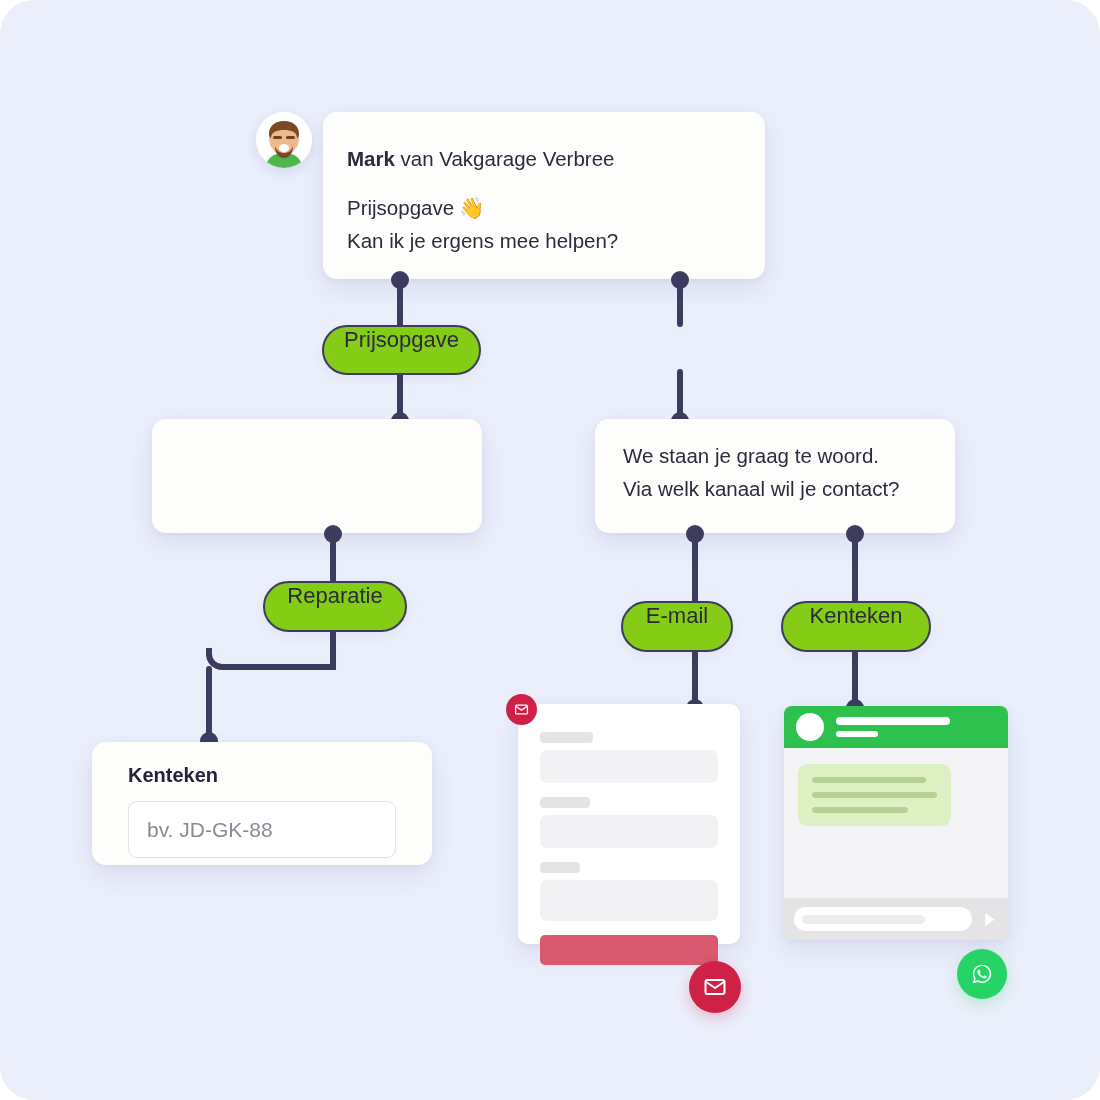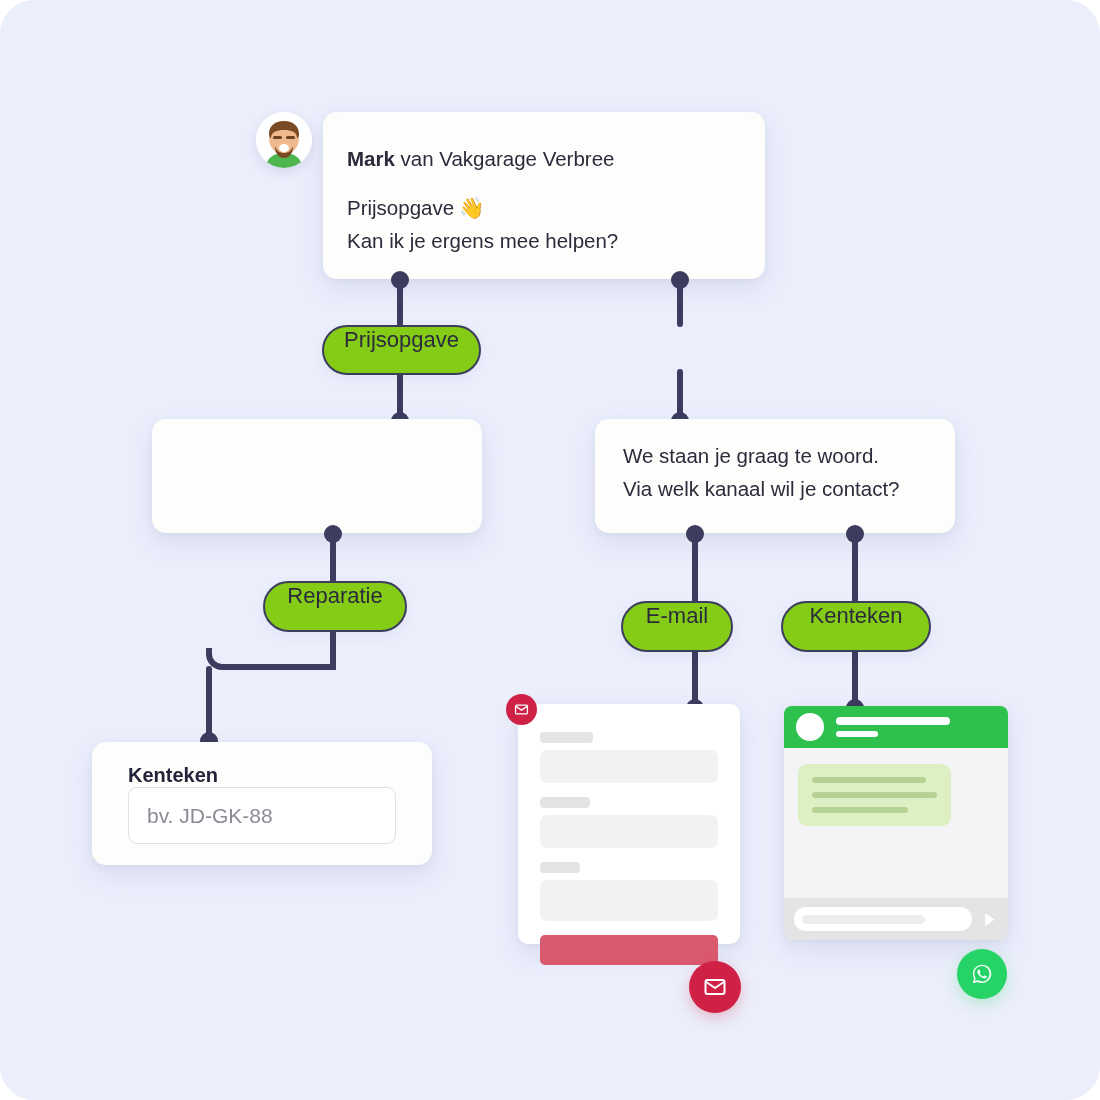--- a/index.html
+++ b/index.html
@@ -62,20 +62,21 @@
     width:56px;height:56px;border-radius:50%;
     background:#ffffff;
     box-shadow:0 4px 12px rgba(70,80,140,.14);
     overflow:hidden;
     z-index:6;
   }
 
   
   .k-label{font-size:20px;font-weight:bold;color:#23233a;}
   .k-input-wrap{
+    margin-top:14px;
     display:flex;align-items:stretch;
     border:1px solid #e2e2e6;
     border-radius:9px;
     overflow:hidden;
     background:#fff;
     height:55px;
   }
   .k-input{
     flex:1;border:none;outline:none;background:transparent;
     font-family:"Liberation Sans", sans-serif;

